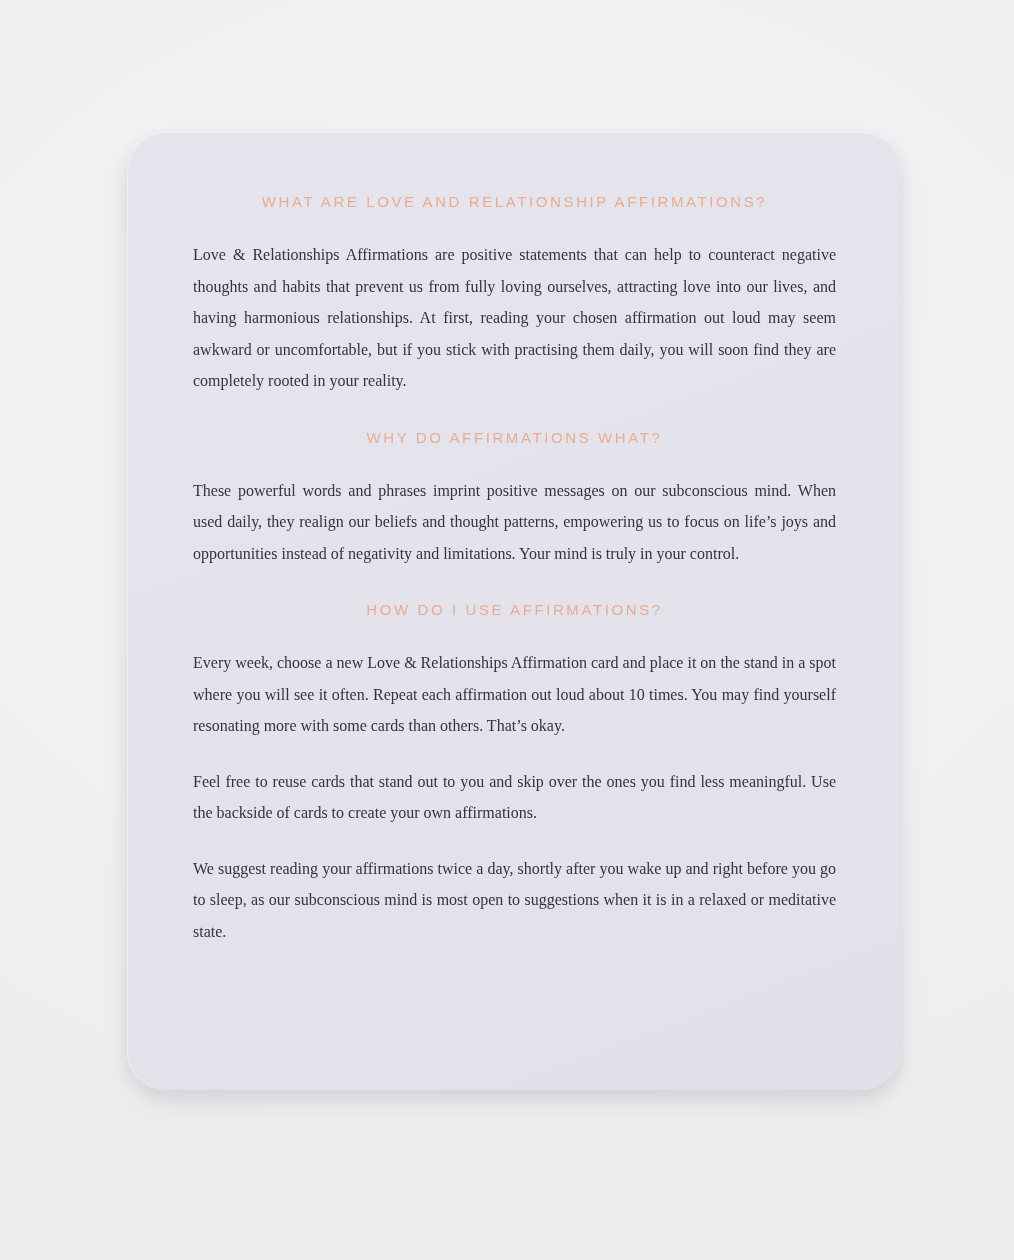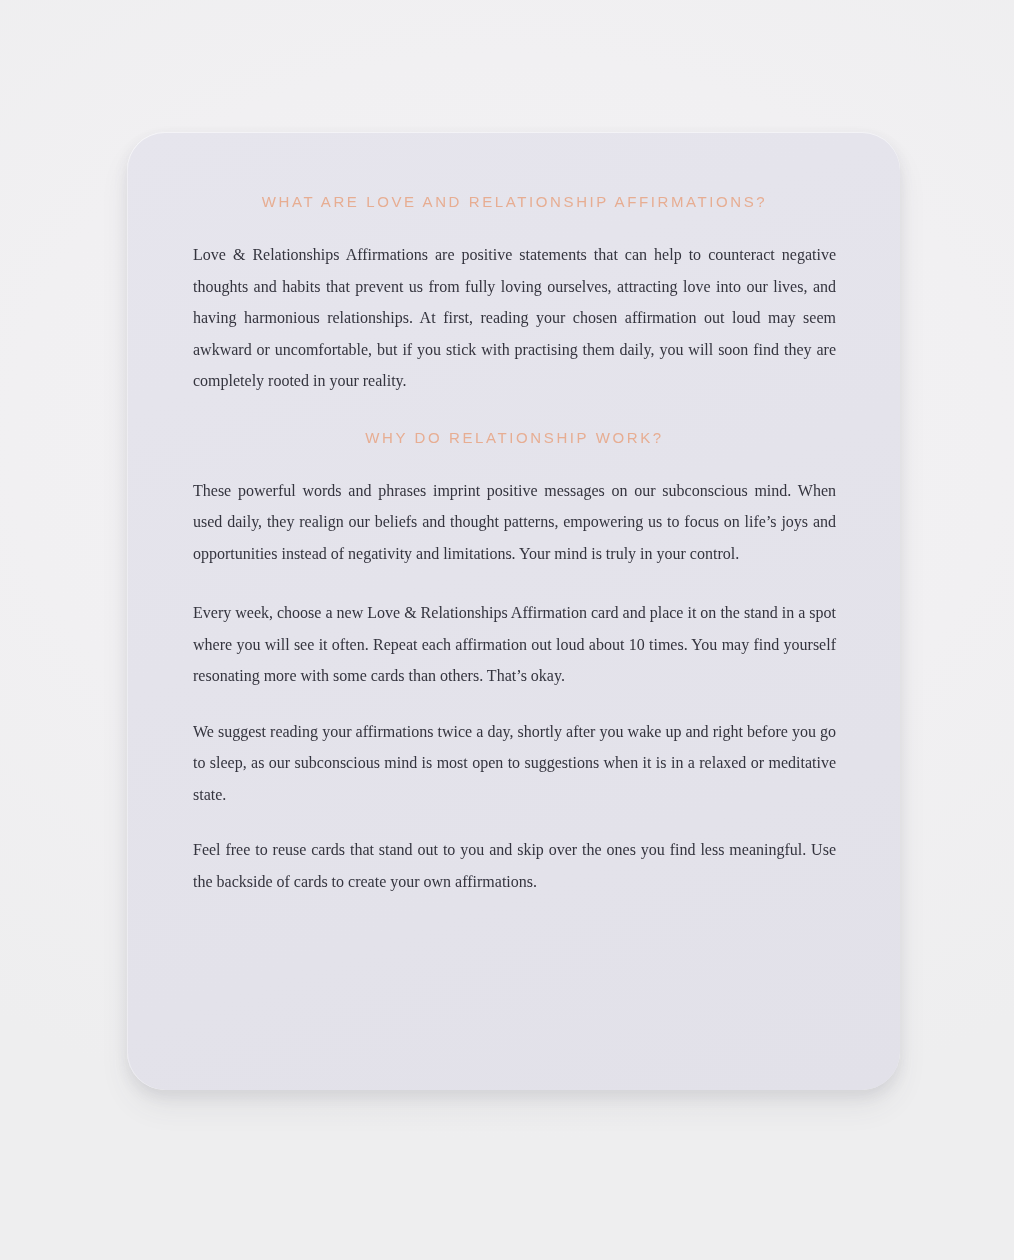--- a/index.html
+++ b/index.html
@@ -59,21 +59,22 @@
 </style>
 </head>
 <body>
 
 <div class="scene">
   <div class="card">
 
     <h2 class="heading">WHAT ARE LOVE AND RELATIONSHIP AFFIRMATIONS?</h2>
     <p class="body">Love &amp; Relationships Affirmations are positive statements that can help to counteract negative thoughts and habits that prevent us from fully loving ourselves, attracting love into our lives, and having harmonious relationships. At first, reading your chosen affirmation out loud may seem awkward or uncomfortable, but if you stick with practising them daily, you will soon find they are completely rooted in your reality.</p>
 
-    <h2 class="heading mid">WHY DO RELATIONSHIP WORK?</h2>
+    <h2 class="heading mid">WHY DO AFFIRMATIONS WHAT?</h2>
     <p class="body">These powerful words and phrases imprint positive messages on our subconscious mind. When used daily, they realign our beliefs and thought patterns, empowering us to focus on life’s joys and opportunities instead of negativity and limitations. Your mind is truly in your control.</p>
 
+    <h2 class="heading mid">HOW DO I USE AFFIRMATIONS?</h2>
     <p class="body">Every week, choose a new Love &amp; Relationships Affirmation card and place it on the stand in a spot where you will see it often. Repeat each affirmation out loud about 10 times. You may find yourself resonating more with some cards than others. That’s okay.</p>
+    <p class="body follow">Feel free to reuse cards that stand out to you and skip over the ones you find less meaningful. Use the backside of cards to create your own affirmations.</p>
     <p class="body follow">We suggest reading your affirmations twice a day, shortly after you wake up and right before you go to sleep, as our subconscious mind is most open to suggestions when it is in a relaxed or meditative state.</p>
-    <p class="body follow">Feel free to reuse cards that stand out to you and skip over the ones you find less meaningful. Use the backside of cards to create your own affirmations.</p>
 
   </div>
 </div>
 
 </body></html>

